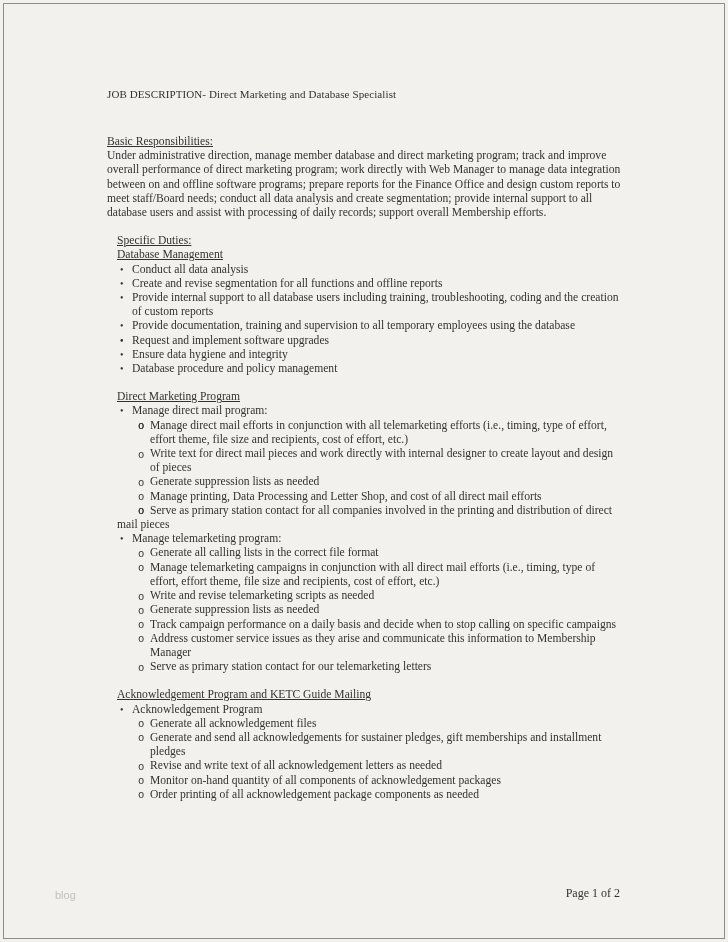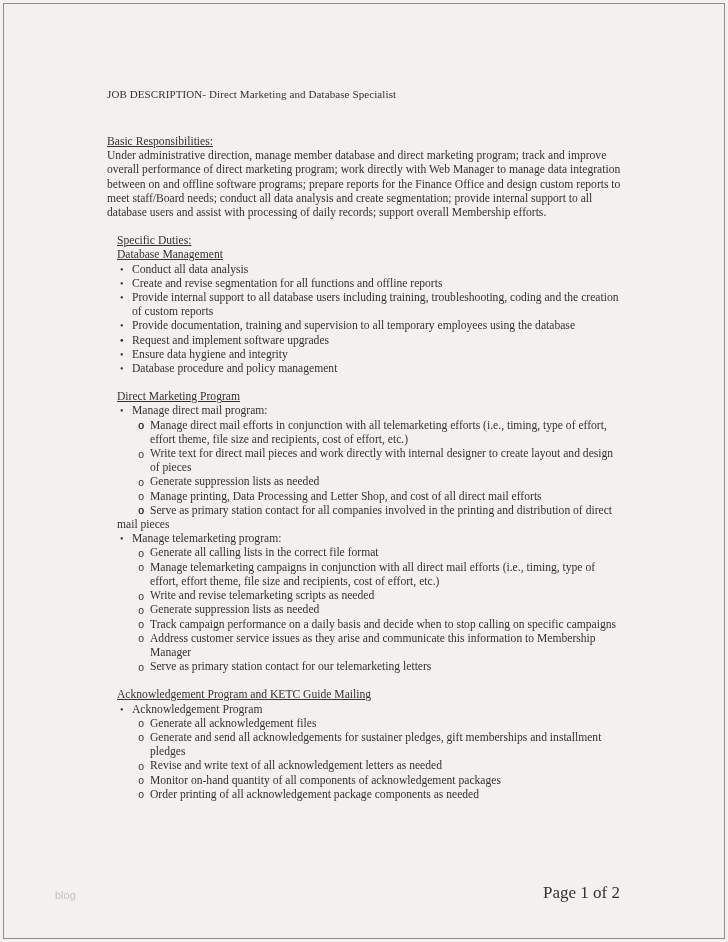--- a/index.html
+++ b/index.html
@@ -38,21 +38,21 @@
   .li .marker { position: absolute; }
   .l1 { padding-left: 15px; }
   .l1 .marker { left: 3px; top: 0px; font-size: 10px; }
   .l2 { margin-left: 21px; padding-left: 12px; }
   .l2 .marker { left: 0px; top: 0.5px; font-size: 10.5px; font-family: "Liberation Mono", monospace; }
   .l2.wrap-margin { margin-left: 0; padding-left: 0; text-indent: 33px; }
   .l2.wrap-margin .marker { left: 21px; text-indent: 0; }
   .footer-pagenum {
     position: absolute;
     right: 108px; bottom: 42px;
-    font-size: 17px;
+    font-size: 12px;
     color: #333231;
   }
   .footer-watermark {
     position: absolute;
     left: 38px; bottom: 40px;
     font-size: 11px;
     color: #c3c2be;
     font-family: "Liberation Sans", sans-serif;
     margin-left: 17px;
   }

